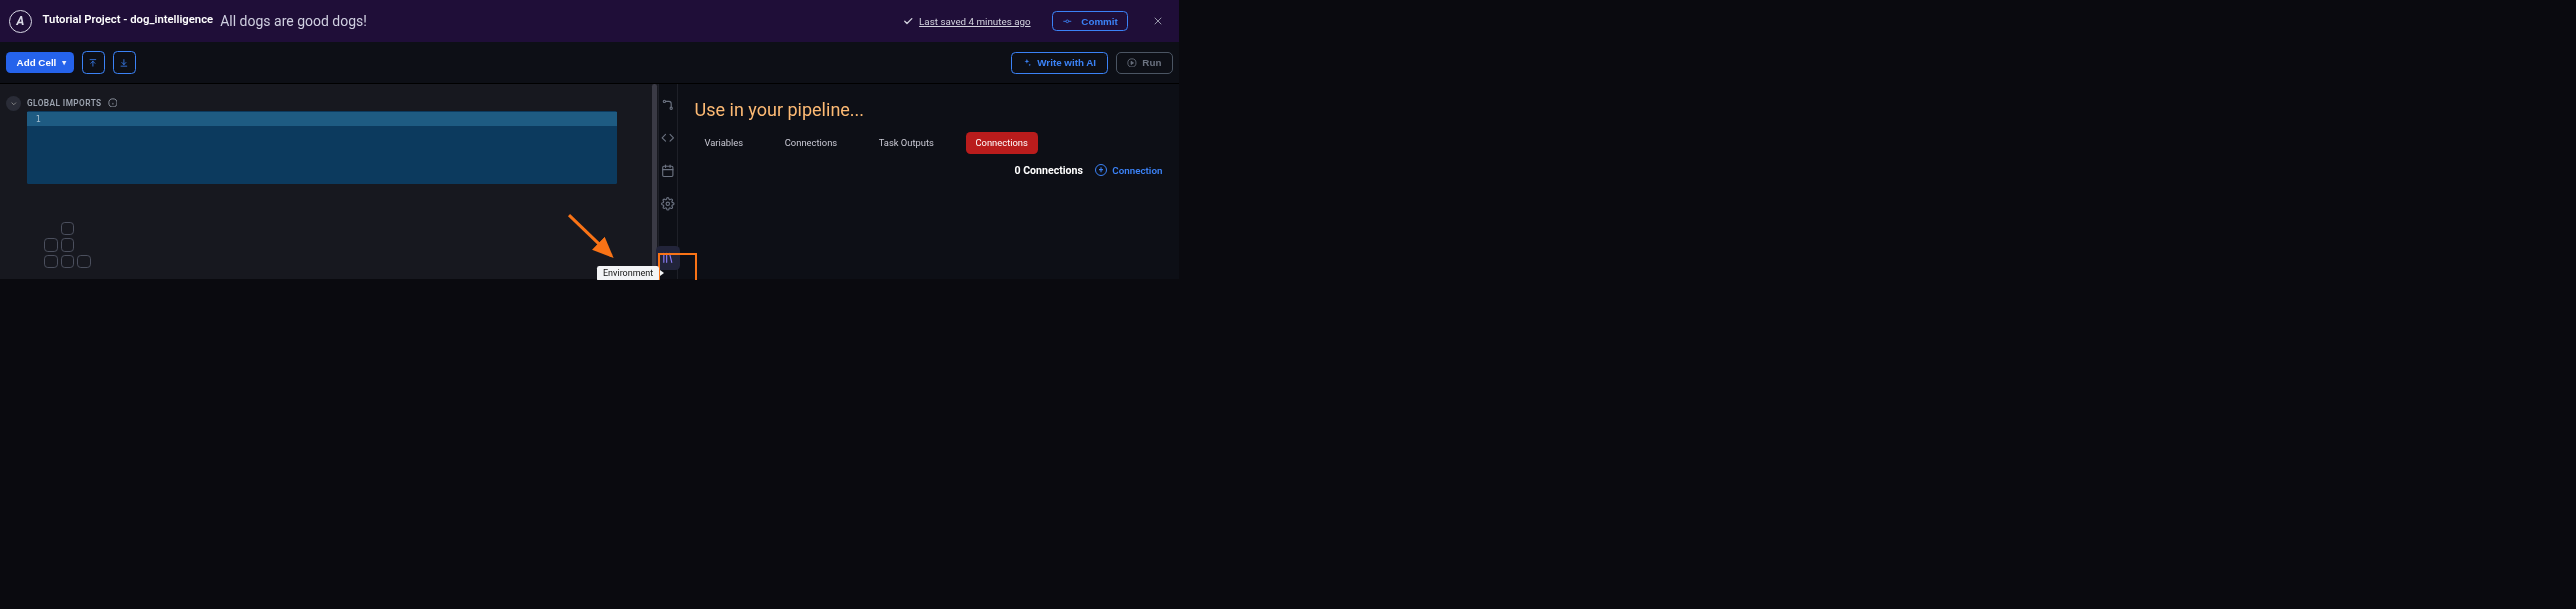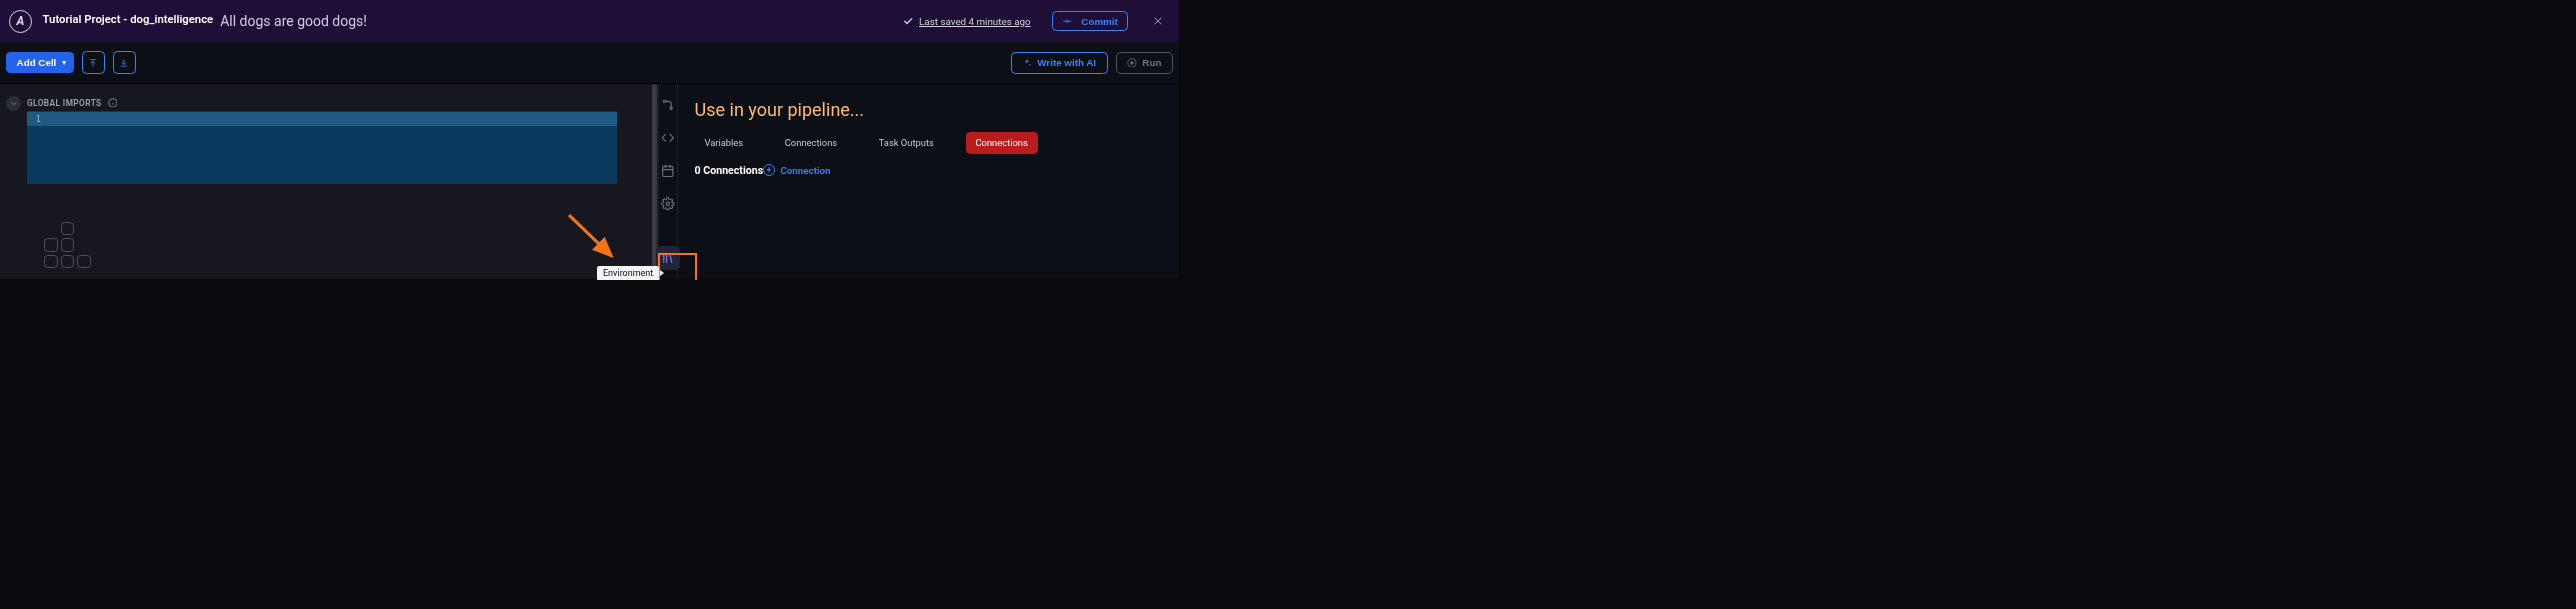--- a/index.html
+++ b/index.html
@@ -201,21 +201,21 @@
       display: flex; flex-direction: column;
     }
     .panel-title { font-size: 18px; font-weight: 400; color: #fdba74; margin-bottom: 12px; }
     .tabs { display: flex; gap: 22px; margin-bottom: 10px; }
     .tab {
       padding: 5.3px 9.8px; font-size: 9.4px; color: #c9c9d4;
       border-radius: 4.5px; cursor: pointer;
     }
     .tab.active { background: #b91c1c; color: #fff; }
     .conn-row {
-      display: flex; align-items: center; justify-content: flex-start;
+      display: flex; align-items: center; justify-content: flex-end; gap: 12px;
     }
     .conn-count { font-size: 10.6px; font-weight: 700; color: #fff; }
     .conn-add {
       display: flex; align-items: center; gap: 5.3px;
       color: #3b82f6; font-weight: 600; font-size: 9.8px;
       cursor: pointer;
     }
     .plus-circle {
       width: 12px; height: 12px; border: 1.1px solid #3b82f6; border-radius: 50%;
       display:flex; align-items:center; justify-content:center; font-size:8.3px; line-height:1;

